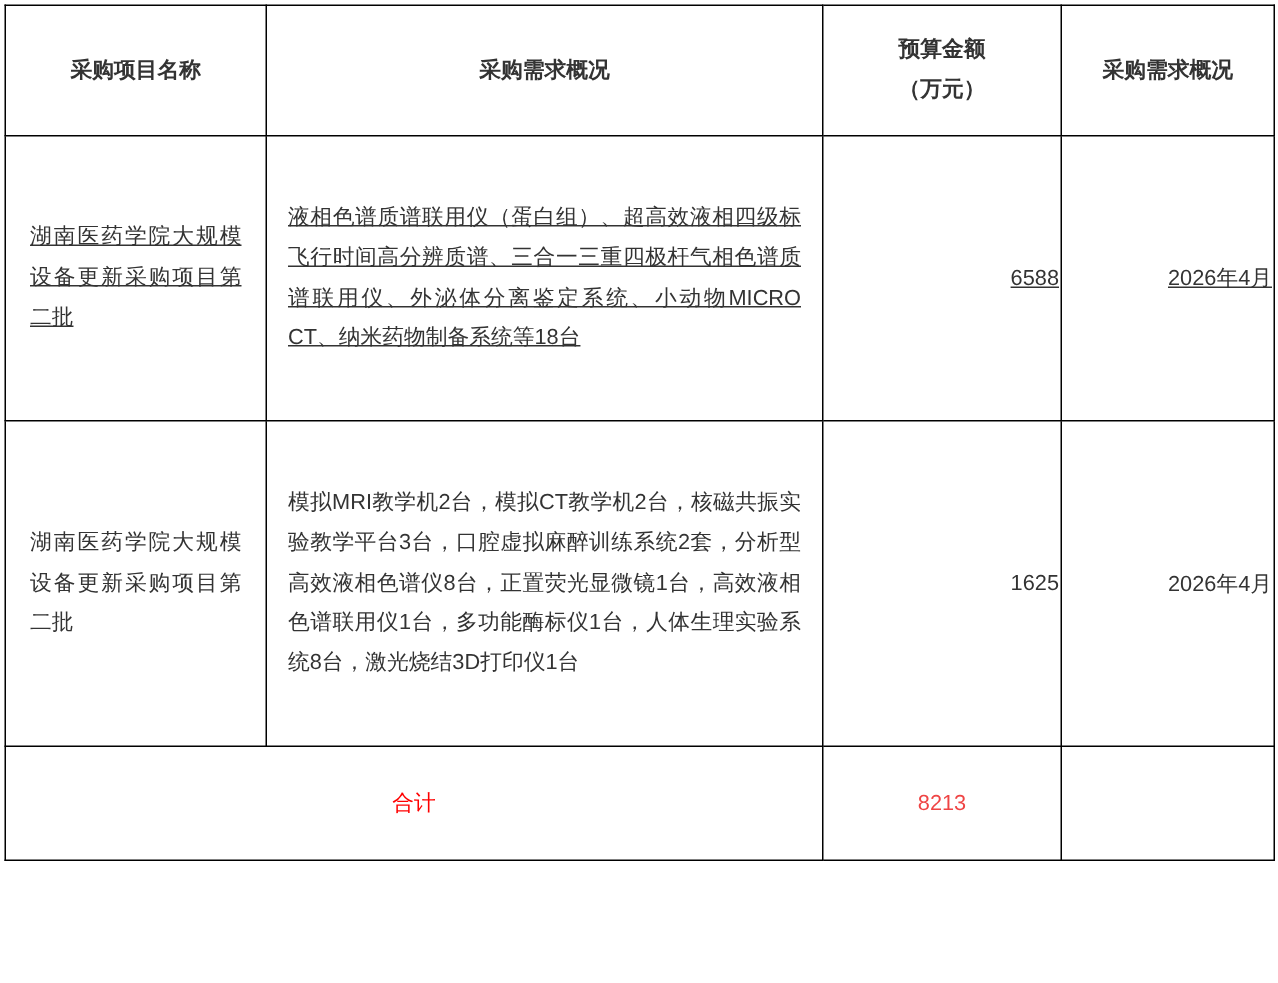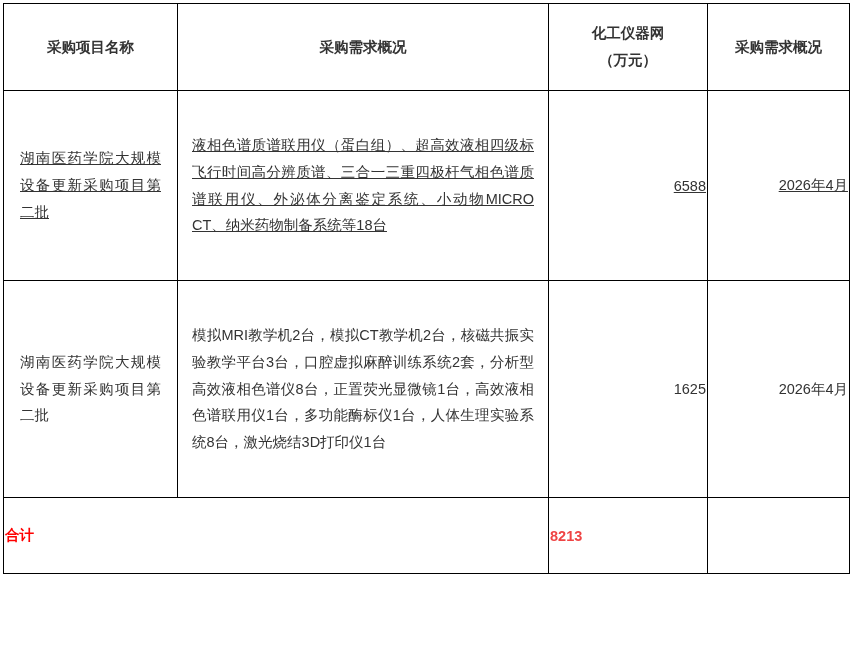--- a/index.html
+++ b/index.html
@@ -62,21 +62,22 @@
   td.cell-overview {
     padding: 8px 14px;
     text-align: justify;
     text-justify: inter-ideograph;
     line-height: 1.85;
   }
   td.cell-center {
     text-align: right;
   }
   tr.total-row td {
-    font-weight: bold;
+    text-align: center;
+    font-weight: normal;
   }
   tr.footer-row td {
     text-align: center;
     line-height: 2.1;
     padding: 6px 0;
   }
 </style>
 </head>
 <body>
 
@@ -86,21 +87,21 @@
       <col class="col-project">
       <col class="col-overview">
       <col class="col-budget">
       <col class="col-time">
     </colgroup>
     <tbody>
       <tr class="header-row">
         <th>采购项目名称</th>
         <th>采购需求概况</th>
         <th>
-          <div>化工仪器网</div>
+          <div>预算金额</div>
           <div>（万元）</div>
         </th>
         <th>采购需求概况</th>
       </tr>
 
       <tr class="data-row-1">
         <td class="cell-project">湖南医药学院大规模设备更新采购项目第二批</td>
         <td class="cell-overview">液相色谱质谱联用仪（蛋白组）、超高效液相四级标飞行时间高分辨质谱、三合一三重四极杆气相色谱质谱联用仪、外泌体分离鉴定系统、小动物MICRO CT、纳米药物制备系统等18台</td>
         <td class="cell-center">6588</td>
         <td class="cell-center">2026年4月</td>

